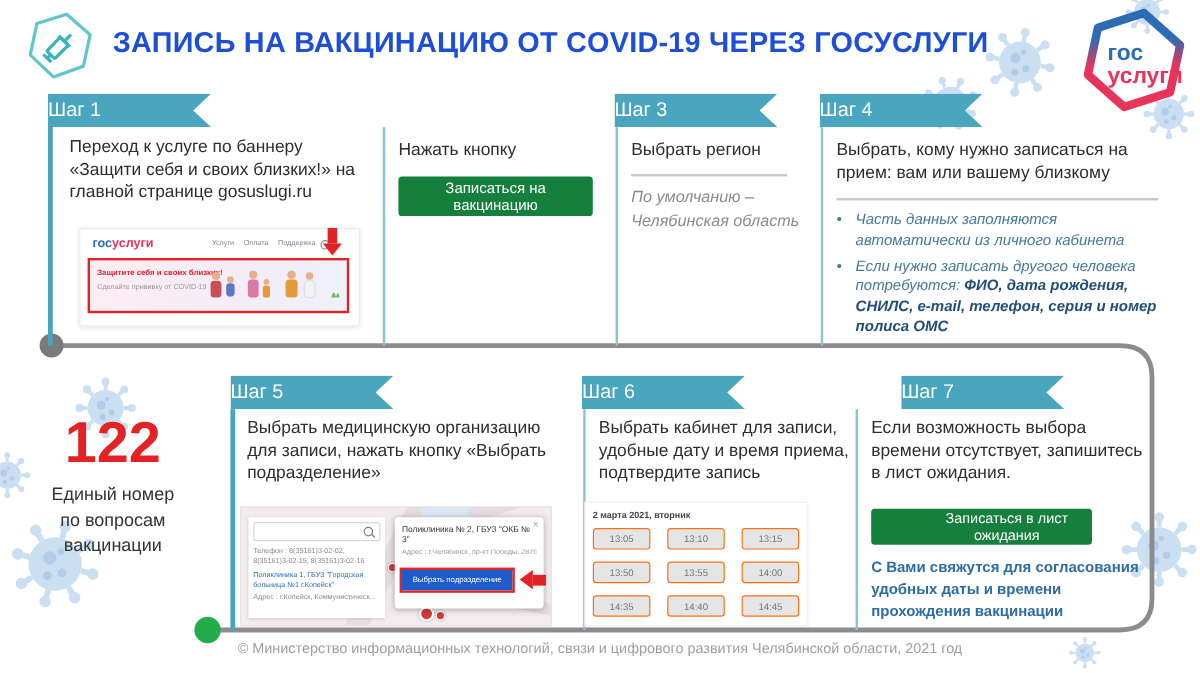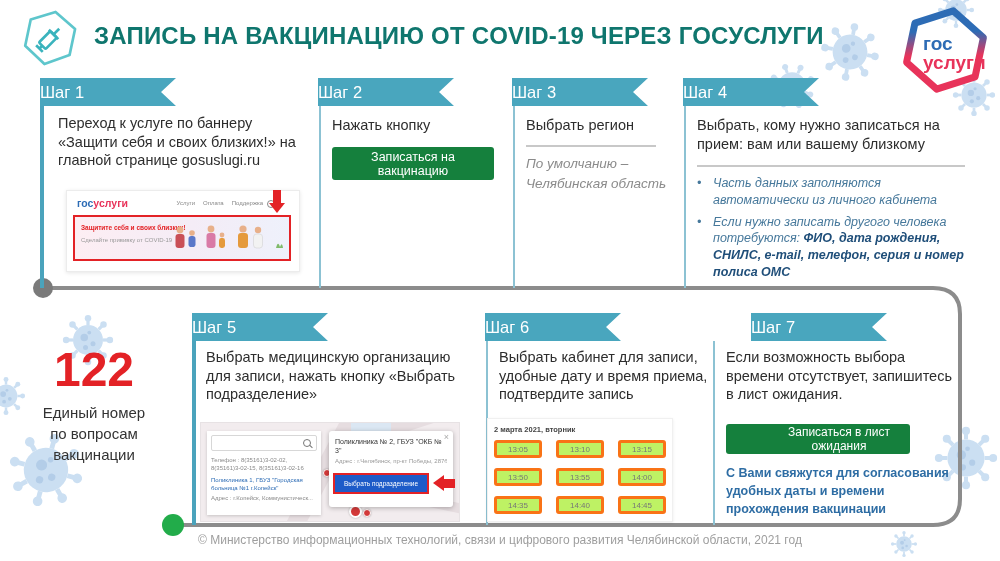--- a/index.html
+++ b/index.html
@@ -1,21 +1,21 @@
 <!DOCTYPE html>
 <html><head>
 <meta charset="utf-8">
 <style>
   html,body{margin:0;padding:0;background:#ffffff;}
   #canvas{position:relative;width:1000px;height:561px;background:#ffffff;overflow:hidden;
           font-family:"Liberation Sans","DejaVu Sans",sans-serif;}
   .abs{position:absolute;}
   
   .page-title{position:absolute;left:94px;top:22px;font-size:24px;font-weight:bold;
-              letter-spacing:.2px;color:#0f766e;white-space:nowrap;}
+              letter-spacing:.2px;color:#1d4ed8;white-space:nowrap;}
   
   .flag{position:absolute;width:136px;height:28px;background:#49a6be;color:#fff;
         font-size:16.5px;display:flex;align-items:center;padding-left:0;box-sizing:border-box;
         clip-path:polygon(0 0,100% 0,calc(100% - 15px) 50%,100% 100%,0 100%);}
   .vline{position:absolute;width:2px;background:#8cc2d3;}
   .vline.strong{width:4px;background:#4aa3bc;}
   .step-text{position:absolute;font-size:14.5px;line-height:1.28;color:#2d2d2d;}
   .hr{position:absolute;height:2px;background:#c8c8c8;}
   .note-gray{position:absolute;font-style:italic;color:#8b8b8b;font-size:13.5px;
              line-height:1.5;white-space:pre-line;}
@@ -77,22 +77,22 @@
   .arrow-left .shaft{position:absolute;left:11px;top:4px;width:11px;height:9px;background:#e32226;}
   .pin{position:absolute;width:9px;height:9px;background:#d43a3a;border-radius:50%;border:2px solid #fff;
        box-shadow:0 0 2px rgba(0,0,0,.3);}
   .pin.small{width:6px;height:6px;border-width:1px;}
   
   .sched{position:absolute;left:487px;top:418px;width:186px;height:104px;background:#fff;
          border:1px solid #f0f0f0;box-shadow:0 1px 3px rgba(0,0,0,.08);padding:6px;box-sizing:border-box;}
   .sched-date{font-size:7.5px;font-weight:bold;color:#444;}
   .sched-grid{margin-top:6px;display:grid;grid-template-columns:repeat(3,48px);
               grid-auto-rows:18px;column-gap:14px;row-gap:10px;}
-  .chip{border:3px solid #f97316;border-radius:3px;display:flex;align-items:center;
-        justify-content:center;font-size:8px;color:#777;cursor:pointer;background:#bef264;}
+  .chip{border:1px solid #f97316;border-radius:3px;display:flex;align-items:center;
+        justify-content:center;font-size:8px;color:#777;cursor:pointer;background:#e5e5e5;}
   
   .note-blue{position:absolute;font-size:12.5px;font-weight:bold;
              color:#2e6da4;line-height:1.45;}
   .footer{position:absolute;left:0;top:533px;width:100%;text-align:center;font-size:12px;color:#9e9e9e;}
   svg{display:block;}
   .overlay{position:absolute;left:0;top:0;pointer-events:none;}
 </style>
 </head>
 <body>
 
@@ -175,23 +175,20 @@
   <div class="vline" style="left:319px;top:106px;height:182px;"></div>
   <div class="vline" style="left:513px;top:106px;height:182px;"></div>
   <div class="vline" style="left:684px;top:106px;height:182px;"></div>
   <div class="vline strong" style="left:192px;top:341px;height:184px;"></div>
   <div class="vline" style="left:486px;top:341px;height:184px;"></div>
   <div class="vline" style="left:713px;top:341px;height:184px;"></div>
 
   <div class="flag" style="left:40px;top:78px;">
       <span>Шаг 1</span>
     </div>
-  <div class="flag" style="left:318px;top:78px;">
-      <span>Шаг 2</span>
-    </div>
   <div class="flag" style="left:512px;top:78px;">
       <span>Шаг 3</span>
     </div>
   <div class="flag" style="left:683px;top:78px;">
       <span>Шаг 4</span>
     </div>
   <div class="flag" style="left:192px;top:313px;">
       <span>Шаг 5</span>
     </div>
   <div class="flag" style="left:485px;top:313px;">

